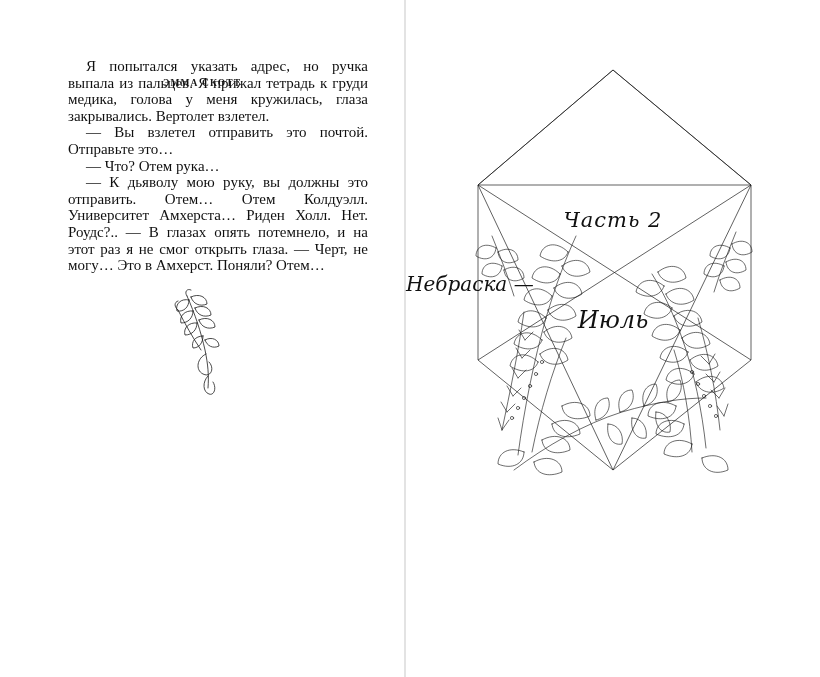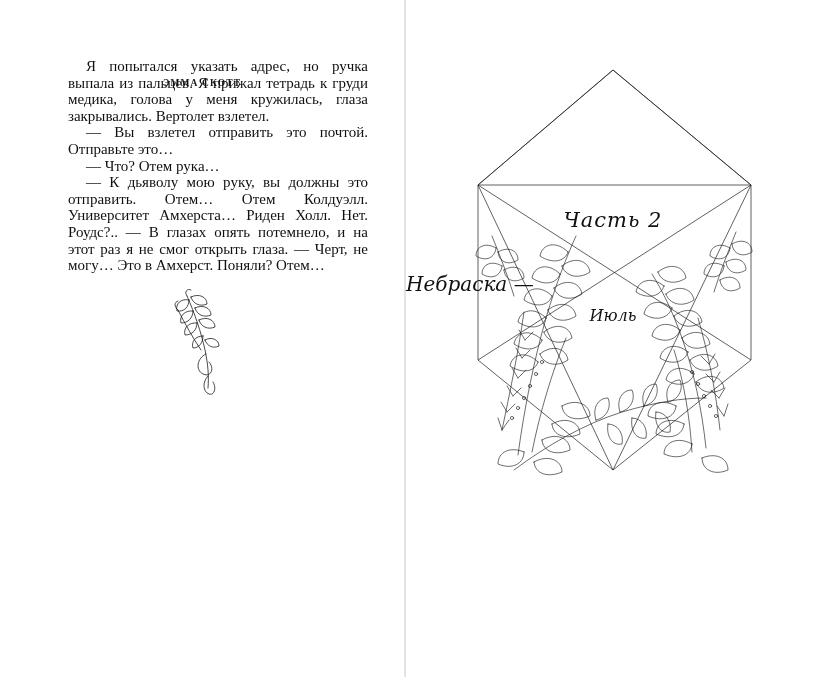--- a/index.html
+++ b/index.html
@@ -115,21 +115,21 @@
     color: #111111;
   }
   .part-sub2 {
     position: absolute;
     left: 0;
     top: 306px;
     width: 414px;
     text-align: center;
     font-family: "DejaVu Serif", serif;
     font-style: italic;
-    font-size: 16px;
+    font-size: 24px;
     color: #111111;
   }
 </style>
 </head>
 <body>
 
 <div class="spread">
 
   <div class="page page-left">
 

